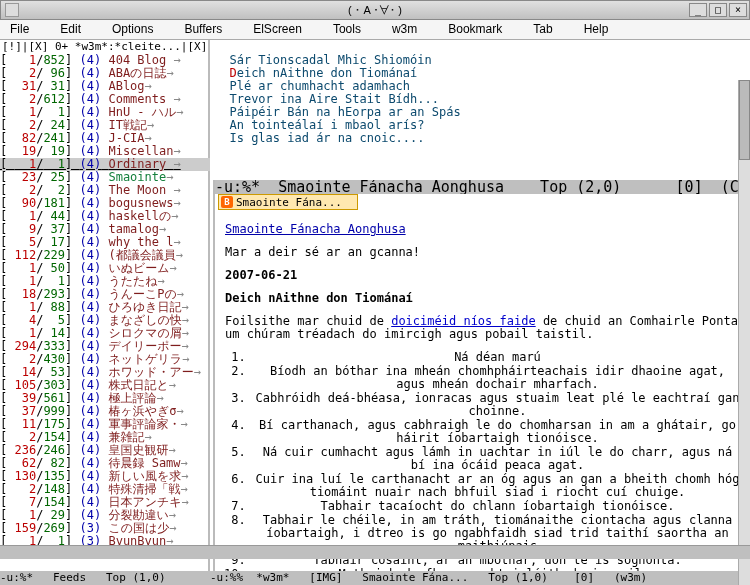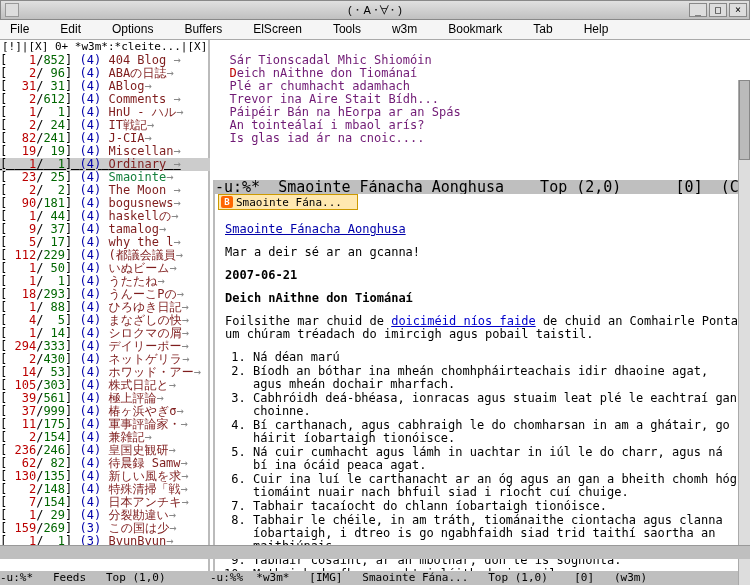--- a/index.html
+++ b/index.html
@@ -17,34 +17,34 @@
 .feed-row { height: 13px; line-height: 13px; }
 .num { color: #b00; }
 .slash { color: #000; }
 .total { color: #060; }
 .count { color: #00a; }
 .feedname { color: #7f1d1d; }
 .feedname-red { color: #15803d; }
 .arrow { color: #888; }
 .right-top { position: absolute; left: 215px; top: 14px; right: 0; }
 .rt-line { height: 13px; line-height: 13px; white-space: pre; overflow: hidden; }
-.title-blue { color: #701a75; }
+.title-blue { color: #0c4a6e; }
 .title-red { color: #b00; }
 .vline { position: absolute; left: 208px; top: 0; width: 2px; height: 545px; background: #bbb; }
 .vline2 { position: absolute; left: 213px; top: 140px; width: 2px; height: 392px; background: #bbb; }
 .modeline1 { position: absolute; left: 215px; top: 140px; right: 0; height: 14px; background: #bfbfbf; font-size: 15px; line-height: 14px; white-space: pre; overflow: hidden; }
 .popup { position: absolute; left: 218px; top: 154px; width: 140px; height: 16px; background: #ffe8b0; border: 1px solid #c90; font-size: 11px; display: flex; align-items: center; padding: 0 2px; }
 .popup-icon { width: 12px; height: 12px; background: #f60; margin-right: 3px; border-radius: 2px; display:flex; align-items:center; justify-content:center; color:#fff; font-size:9px; font-weight:bold;}
 .loc-line { position: absolute; left: 220px; top: 170px; right: 0; height: 13px; font-size: 11px; white-space: pre; overflow: hidden;}
 .article { position: absolute; left: 225px; top: 183px; right: 4px; height: 349px; overflow: hidden; }
 .art-title { color: #00a; text-decoration: underline; }
 .art-line { height: 13px; line-height: 13px; }
 .art-bold { font-weight: bold; }
 .link { color: #00c; text-decoration: underline; }
-ol { margin-left: 28px; margin-top: 4px; }
+ol { margin-left: 28px; margin-top: 4px; text-align: center; }
 ol li { margin-bottom: 1px; line-height: 13px; padding-right: 4px;}
 .bottom-modeline { position: absolute; left: 0; bottom: 0; right: 0; height: 14px; background: #bfbfbf; font-size: 11px; line-height: 14px; white-space: pre; display:flex;}
 .bml-left { width: 210px; overflow:hidden;}
 .bml-right { flex:1; overflow:hidden;}
 .status-bottom { position: absolute; left: 0; top: 545px; right: 0; height: 14px; background: #bfbfbf; border-top:1px solid #999;}
 .scroll-right { position: absolute; right: 0; top: 40px; width: 12px; height: 505px; background: #ddd; border-left:1px solid #aaa;}
 .scroll-thumb { position:absolute; top:0; width:100%; height:80px; background:#bbb; border:1px solid #888;}
 </style>
 </head>
 <body>

